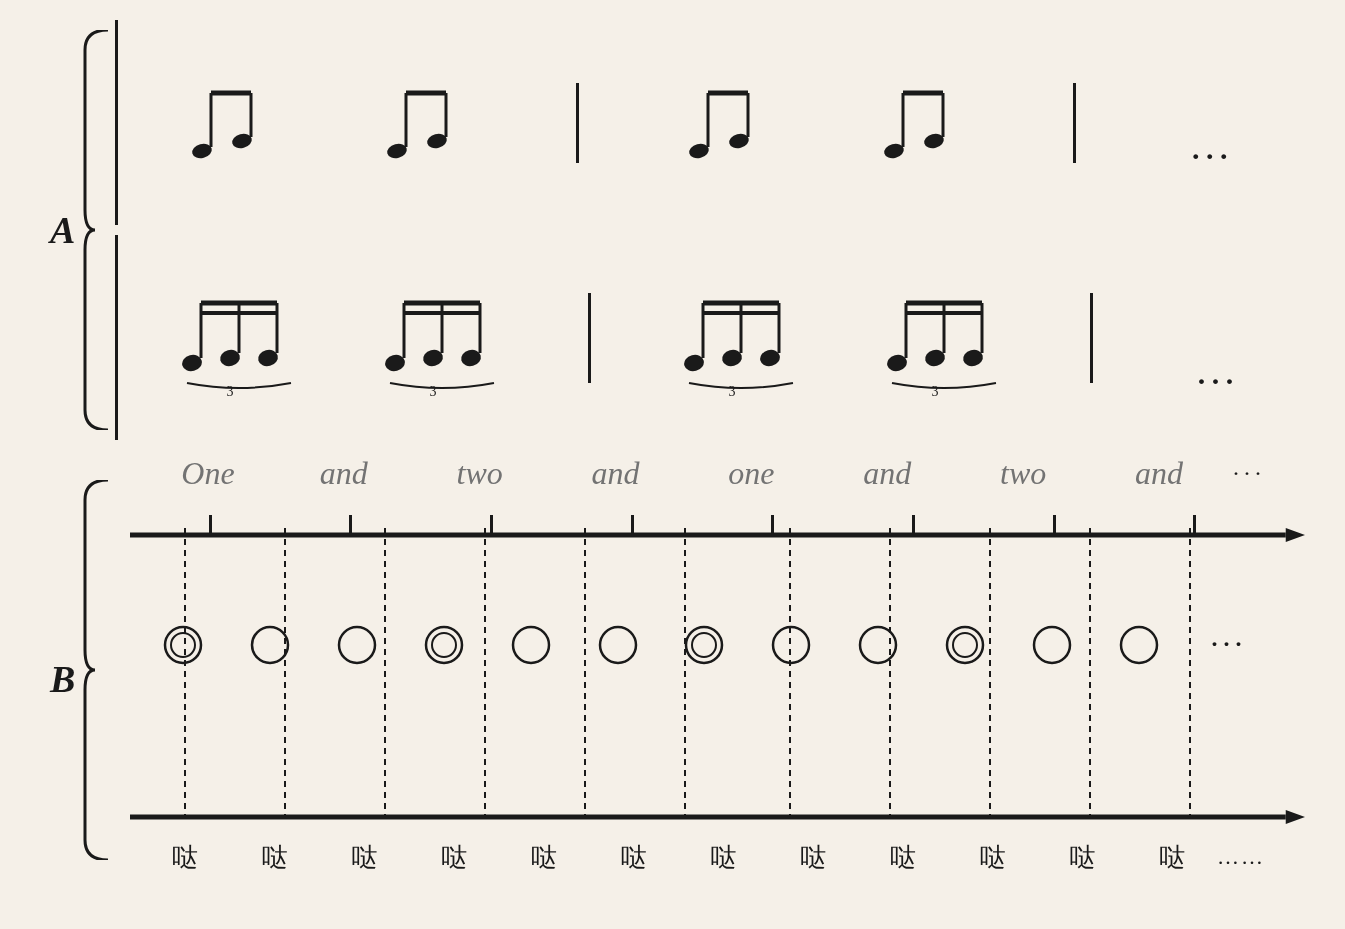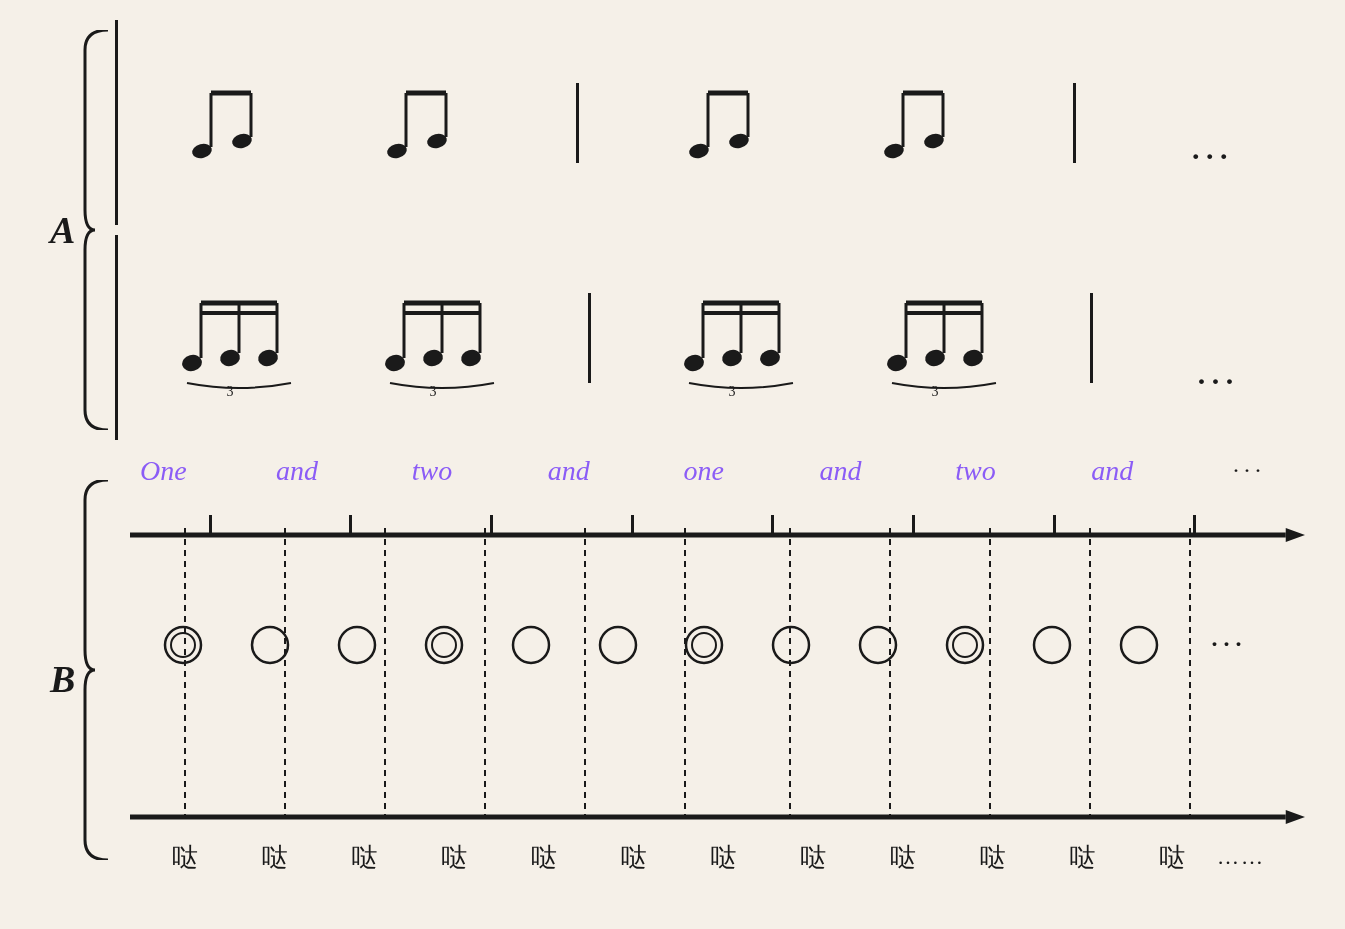--- a/index.html
+++ b/index.html
@@ -133,24 +133,24 @@
     .beat-labels {
       position: absolute;
       top: 5px;
       left: 20px;
       right: 40px;
       display: flex;
       align-items: center;
     }
 
     .beat-label {
-      font-size: 28px;
+      font-size: 32px;
       font-style: italic;
-      color: #8b5cf6;
-      text-align: left;
+      color: #737373;
+      text-align: center;
       flex: 1;
     }
 
     .beat-dots {
       font-size: 24px;
       color: #1a1a1a;
       margin-left: 5px;
       letter-spacing: 3px;
     }
 

